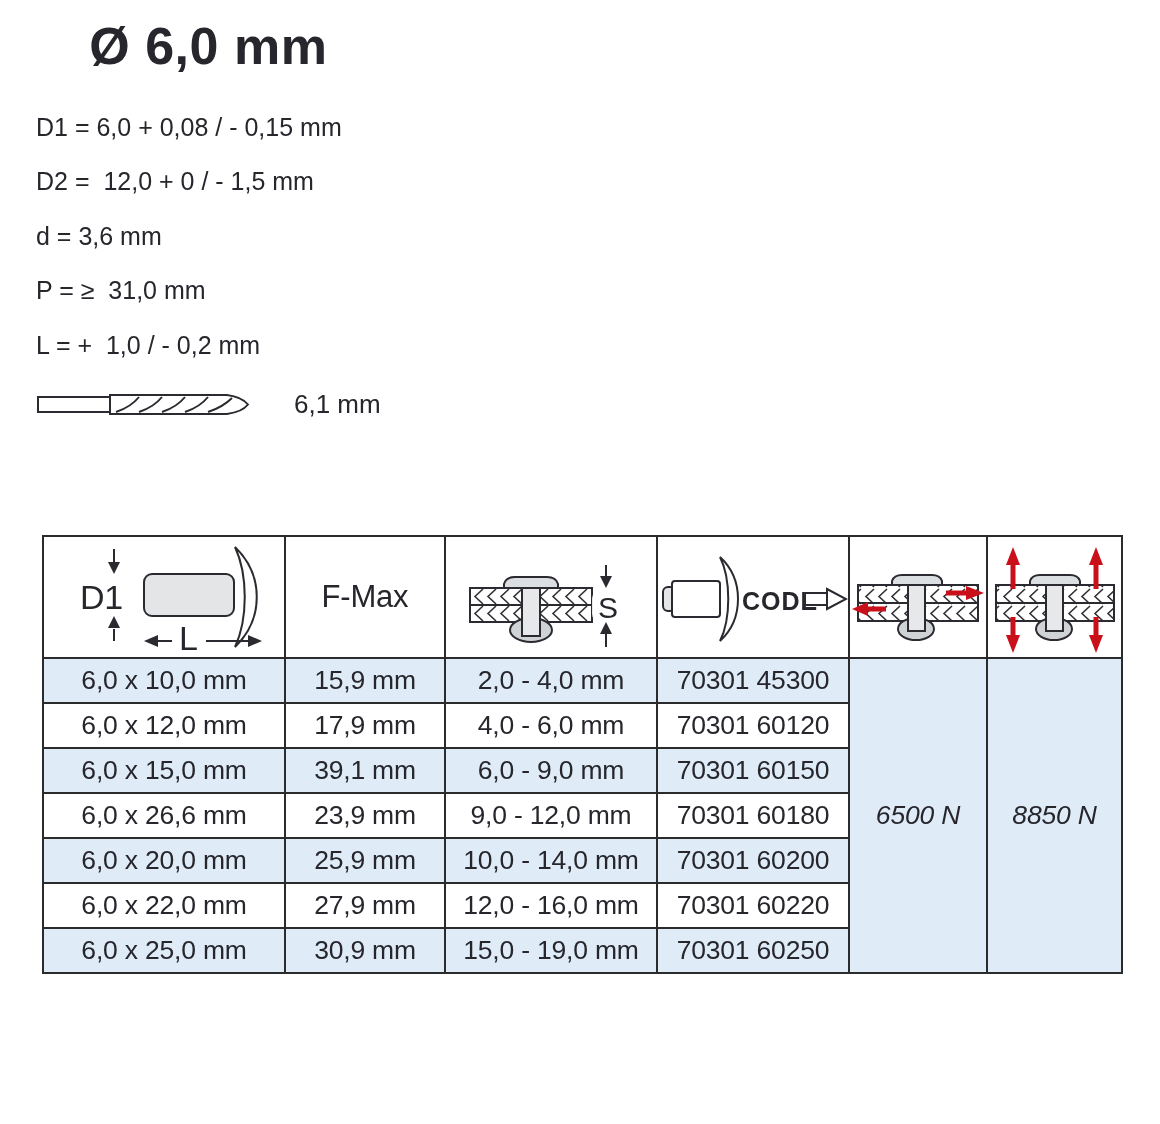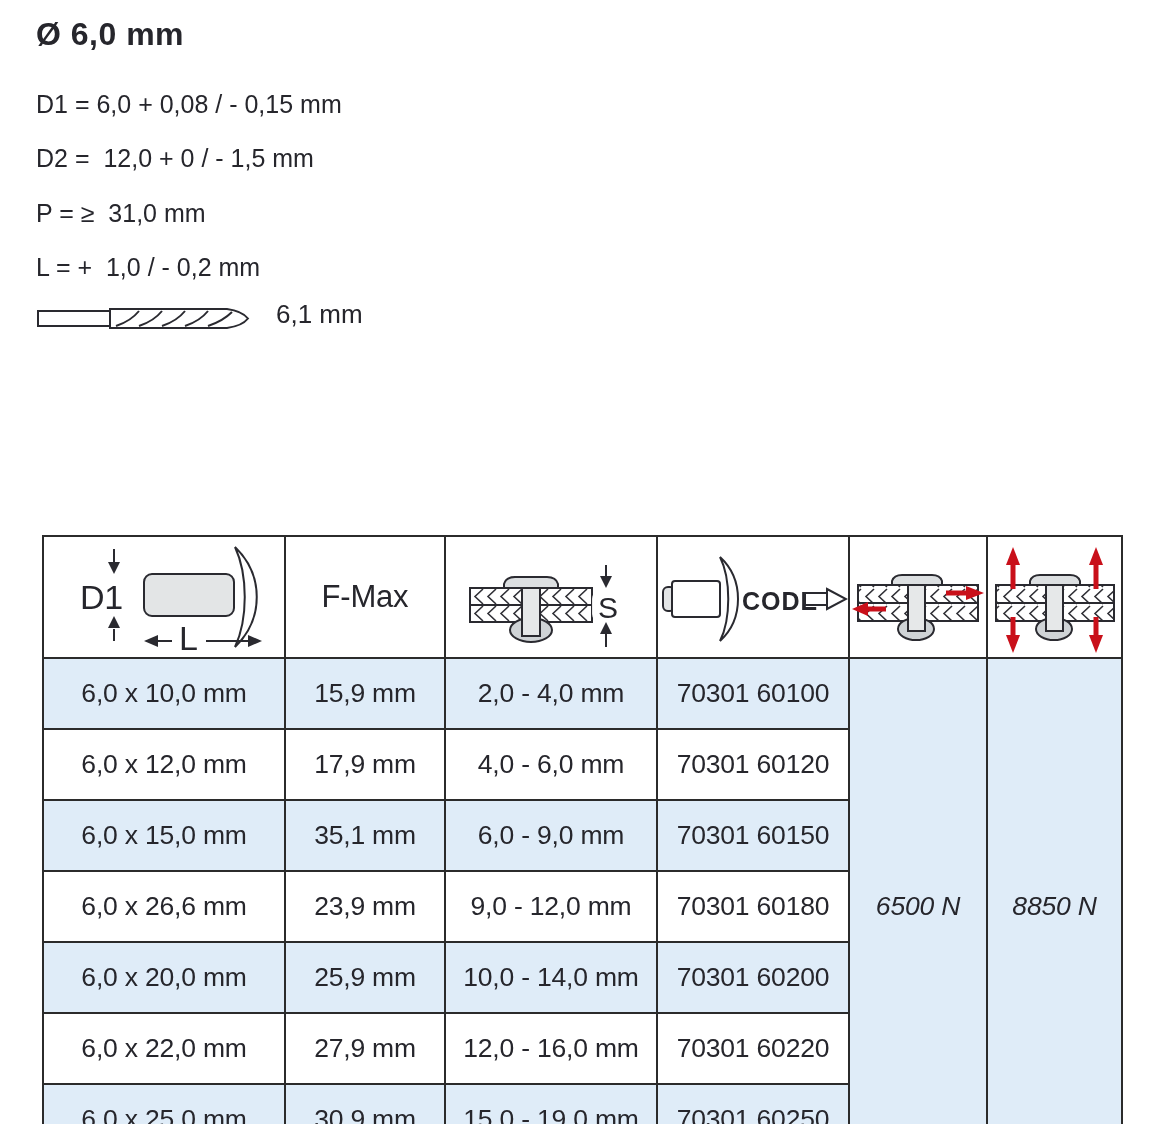--- a/index.html
+++ b/index.html
@@ -3,34 +3,34 @@
 <meta charset="utf-8">
 <style>
   html,body { margin:0; padding:0; }
   body {
     width:1160px; height:1124px; background:#ffffff;
     font-family:"Liberation Sans", sans-serif;
     color:#26262c; position:relative; overflow:hidden;
   }
   
   .specs { position:absolute; left:36px; top:16px; }
-  .title { font-size:32px; font-weight:bold; margin:0 0 24px 0; letter-spacing:0.5px; }
+  .title { font-size:52px; font-weight:bold; margin:0 0 24px 0; letter-spacing:0.5px;text-align:center; }
   .spec-line { height:54.5px; display:flex; align-items:center; font-size:25px; white-space:pre; }
-  .drill-row { height:56px; display:flex; align-items:flex-start; gap:24px; margin-top:4px; }
+  .drill-row { height:56px; display:flex; align-items:center; gap:42px; margin-top:4px; }
   .drill-row svg { display:block; }
   .drill-size { font-size:26px; }
 
   
   table.rivet {
     position:absolute; left:42px; top:535px;
     border-collapse:collapse; table-layout:fixed;
   }
   table.rivet td { border:2px solid #2b2b2b; padding:0; text-align:center; vertical-align:middle; }
   tr.header-row { height:122px; background:#ffffff; }
-  tbody tr { height:71px; background:#ffffff; }
+  tbody tr { height:45px; background:#ffffff; }
   tbody tr.alt td { background:#dfecf8; }
   tbody td { font-size:26.5px; letter-spacing:-0.2px; }
   td.merge { background:#dfecf8; font-size:26.5px;font-style:italic; }
   .fmax-label { font-size:31px; }
   .icon-cell svg { display:block; margin:0 auto; }
   svg text { font-family:"Liberation Sans", sans-serif; fill:#26262c; }
   .outline { fill:#ffffff; stroke:#2a2a30; stroke-width:2; }
   .grayfill { fill:#e3e5e6; stroke:#2a2a30; stroke-width:2; }
   .dim { stroke:#2a2a30; stroke-width:2; }
   .dimhead { fill:#2a2a30; stroke:none; }
@@ -45,20 +45,21 @@
     <pattern id="chev" width="13" height="17" patternUnits="userSpaceOnUse">
       <path d="M11,1 L3,8.5 L11,16" stroke="#2f2f35" stroke-width="1.6" fill="none"></path>
     </pattern>
   </defs>
 </svg>
 
 <div class="specs">
   <div class="title">Ø 6,0 mm</div>
   <div class="spec-line">D1 = 6,0 + 0,08 / - 0,15 mm</div>
   <div class="spec-line">D2 =  12,0 + 0 / - 1,5 mm</div>
+  <div class="spec-line">d = 3,6 mm</div>
   <div class="spec-line">P = ≥  31,0 mm</div>
   <div class="spec-line">L = +  1,0 / - 0,2 mm</div>
   <div class="drill-row">
     <span>
       <svg width="216" height="40" viewBox="0 0 216 40">
         <rect x="2" y="12" width="72" height="15" class="outline"></rect>
         <path d="M74,10 L191,10 Q206,12 212,19.5 Q206,27 191,29 L74,29 Z" class="outline"></path>
         <path d="M80,27 Q95,22 103,12" fill="none" class="dim"></path>
         <path d="M103,27 Q118,22 126,12" fill="none" class="dim"></path>
         <path d="M126,27 Q141,22 149,12" fill="none" class="dim"></path>
@@ -176,33 +177,33 @@
         <polygon points="108,116 101,98 115,98" class="redhead"></polygon>
       </svg>
       </span>
     </td>
   </tr>
 
   <tr class="alt">
     <td>6,0 x 10,0 mm</td>
     <td>15,9 mm</td>
     <td>2,0 - 4,0 mm</td>
-    <td>70301 60100</td>
+    <td>70301 45300</td>
     <td class="merge" rowspan="7">6500 N</td>
     <td class="merge" rowspan="7">8850 N</td>
   </tr>
   <tr>
     <td>6,0 x 12,0 mm</td>
     <td>17,9 mm</td>
     <td>4,0 - 6,0 mm</td>
     <td>70301 60120</td>
   </tr>
   <tr class="alt">
     <td>6,0 x 15,0 mm</td>
-    <td>35,1 mm</td>
+    <td>39,1 mm</td>
     <td>6,0 - 9,0 mm</td>
     <td>70301 60150</td>
   </tr>
   <tr>
     <td>6,0 x 26,6 mm</td>
     <td>23,9 mm</td>
     <td>9,0 - 12,0 mm</td>
     <td>70301 60180</td>
   </tr>
   <tr class="alt">

